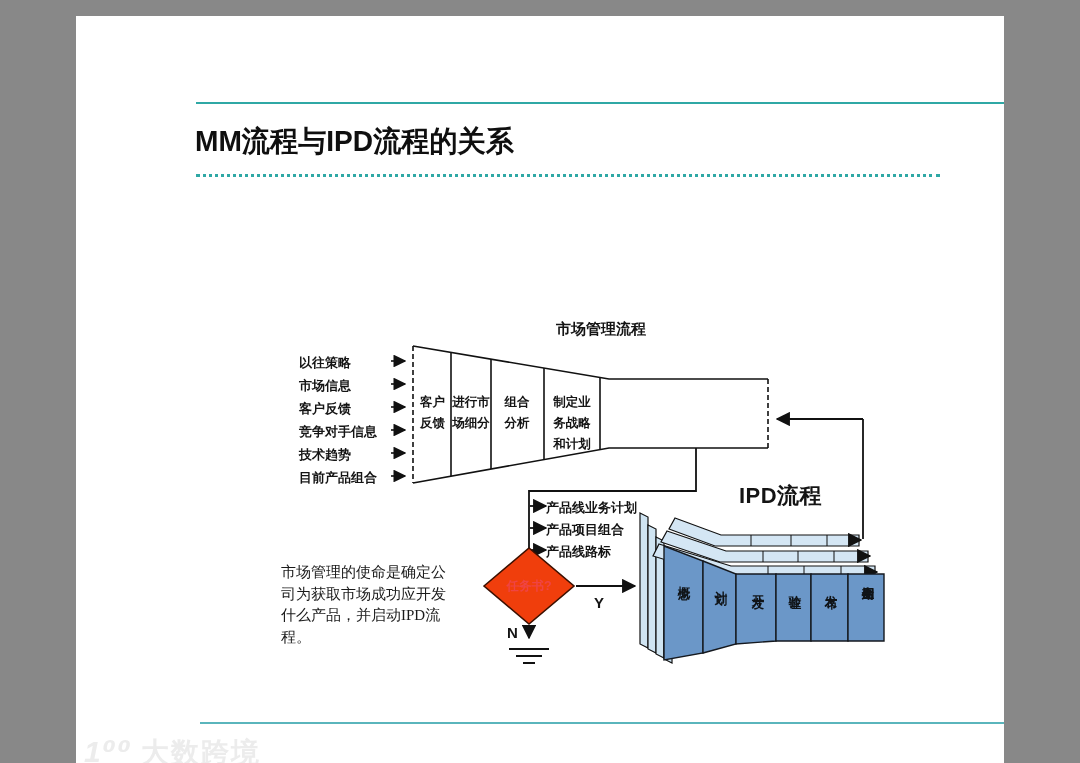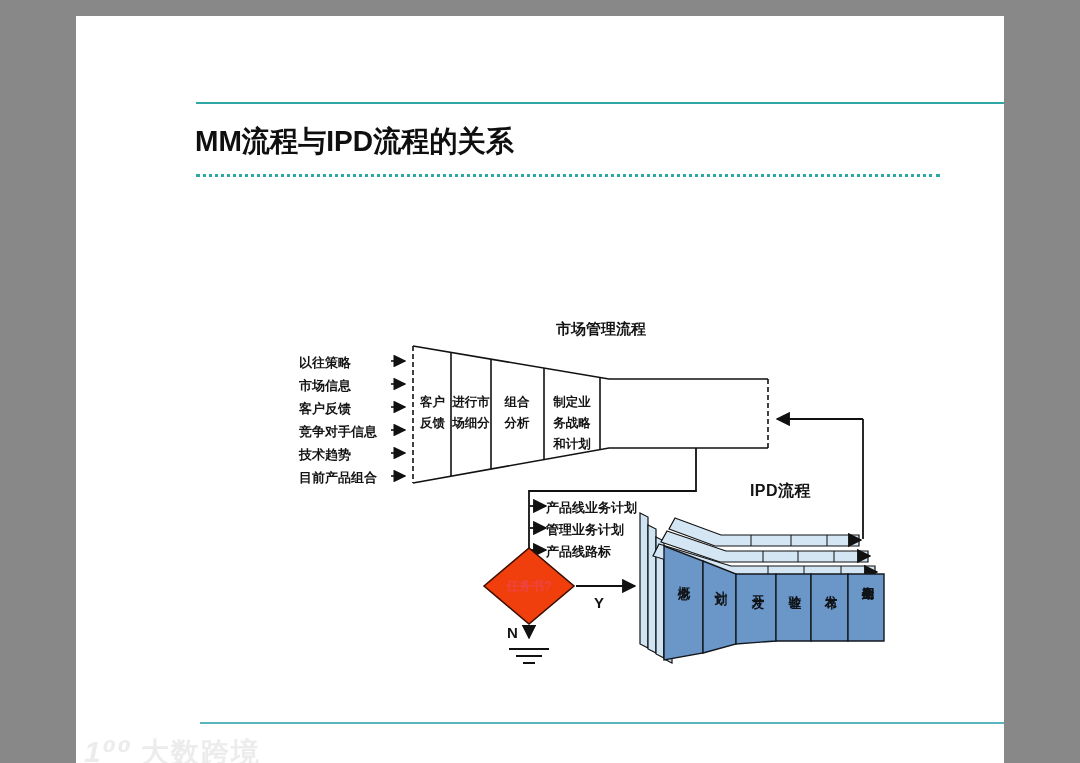--- a/index.html
+++ b/index.html
@@ -15,21 +15,21 @@
     font-size:23px;line-height:36px;color:#141414;white-space:pre-line;}
   
   .diagram{position:absolute;left:195px;top:295px;width:640px;height:372px;}
   .diagram svg{position:absolute;left:0;top:0;}
   .dlabel{position:absolute;color:#141414;font-weight:700;}
   .d-title{left:262px;top:9px;width:136px;text-align:center;font-size:15px;}
   .input-label{left:28px;width:112px;font-size:13px;}
   .stage-label{text-align:center;font-size:12.5px;line-height:21px;}
   .box-label{left:341px;top:84px;width:154px;text-align:center;font-size:12.5px;line-height:20px;white-space:pre-line;}
   .out-label{left:275px;font-size:13px;}
-  .ipd-title{left:452px;top:170px;width:115px;text-align:center;font-size:16px;letter-spacing:.5px;}
+  .ipd-title{left:452px;top:170px;width:115px;text-align:center;font-size:22px;letter-spacing:.5px;}
   .decision-label{left:213px;top:267px;width:90px;text-align:center;font-size:12.5px;color:#ef4444;}
   .yn{font-size:15px;}
   .phase-label{writing-mode:vertical-rl;text-orientation:upright;font-size:12.5px;letter-spacing:2px;color:#101418;}
   
   .caption{position:absolute;left:205px;top:546px;width:178px;font-family:"Liberation Serif","DejaVu Serif",serif;
     font-size:15px;line-height:21.5px;color:#1a1a1a;}
   
   .bottom-rule{position:absolute;left:124px;top:706px;width:833px;height:2px;background:#5ab5bc;}
   .page-number{position:absolute;left:928px;top:710px;width:36px;text-align:center;font-size:13px;font-weight:700;color:#2e9aa3;}
   .watermark{position:absolute;left:8px;top:718px;color:#ececec;font-weight:700;font-size:28px;letter-spacing:2px;}
@@ -143,36 +143,37 @@
     <div class="dlabel input-label" style="top:112px;">竞争对手信息</div>
     <div class="dlabel input-label" style="top:135px;">技术趋势</div>
     <div class="dlabel input-label" style="top:158px;">目前产品组合</div>
 
     <div class="dlabel stage-label" style="left:143px;top:81px;width:37px;">客户反馈</div>
     <div class="dlabel stage-label" style="left:181px;top:81px;width:38px;">进行市场细分</div>
     <div class="dlabel stage-label" style="left:229px;top:81px;width:34px;">组合分析</div>
     <div class="dlabel stage-label" style="left:280px;top:81px;width:42px;">制定业务战略和计划</div>
 
     <div class="dlabel out-label" style="top:188px;">产品线业务计划</div>
-    <div class="dlabel out-label" style="top:210px;">管理业务计划</div>
+    <div class="dlabel out-label" style="top:210px;">产品项目组合</div>
     <div class="dlabel out-label" style="top:232px;">产品线路标</div>
 
     <div class="dlabel ipd-title">IPD流程</div>
     <div class="dlabel decision-label">任务书?</div>
     <div class="dlabel yn" style="left:323px;top:283px;">Y</div>
     <div class="dlabel yn" style="left:236px;top:313px;">N</div>
 
     <div class="dlabel phase-label" style="left:404px;top:265px;">概念</div>
     <div class="dlabel phase-label" style="left:441px;top:270px;">计划</div>
     <div class="dlabel phase-label" style="left:478px;top:274px;">开发</div>
     <div class="dlabel phase-label" style="left:515px;top:274px;">验证</div>
     <div class="dlabel phase-label" style="left:551px;top:274px;">发布</div>
     <div class="dlabel phase-label" style="left:588px;top:266px;letter-spacing:0;">生命周期</div>
   </div>
 
+  <div class="caption">市场管理的使命是确定公司为获取市场成功应开发什么产品，并启动IPD流程。</div>
 
   <div class="bottom-rule"></div>
   <div class="page-number">18</div>
 
   <div class="watermark">
     <span class="wm-logo">1⁰⁰</span><span class="wm-text">大数跨境</span>
   </div>
 
 </div>
 

